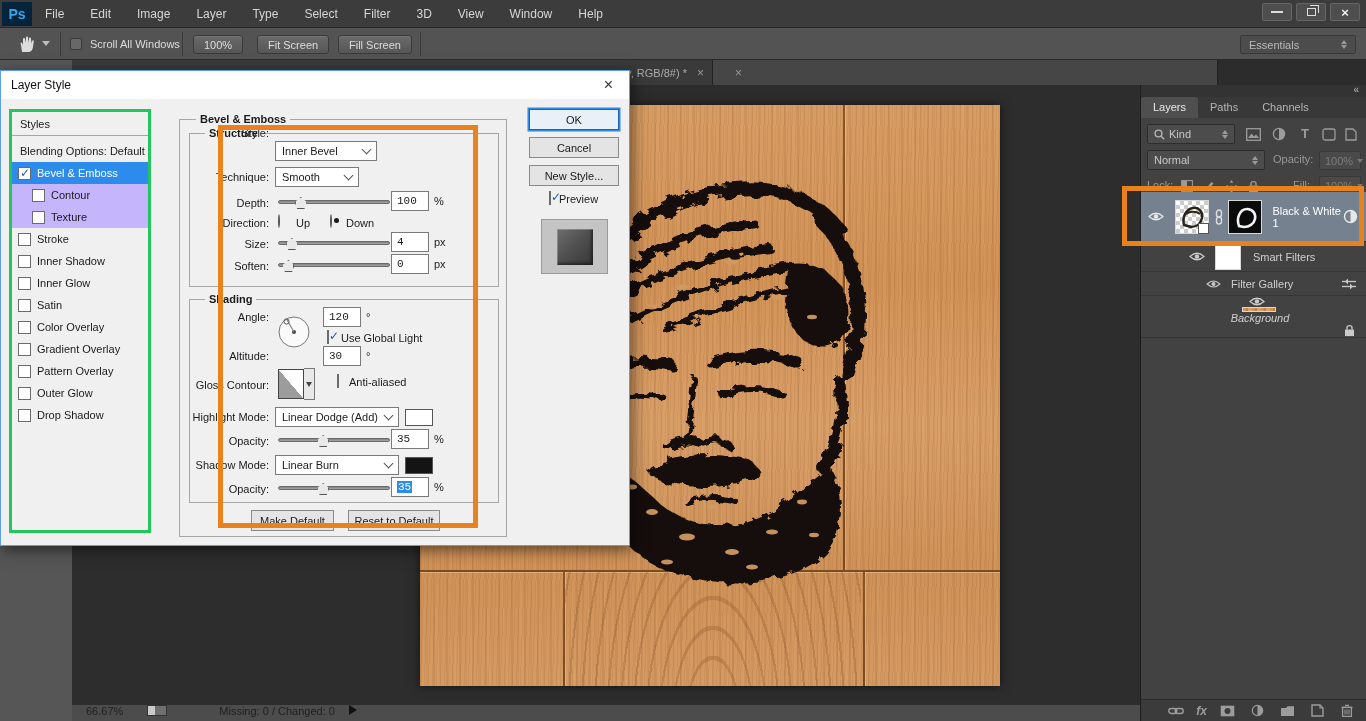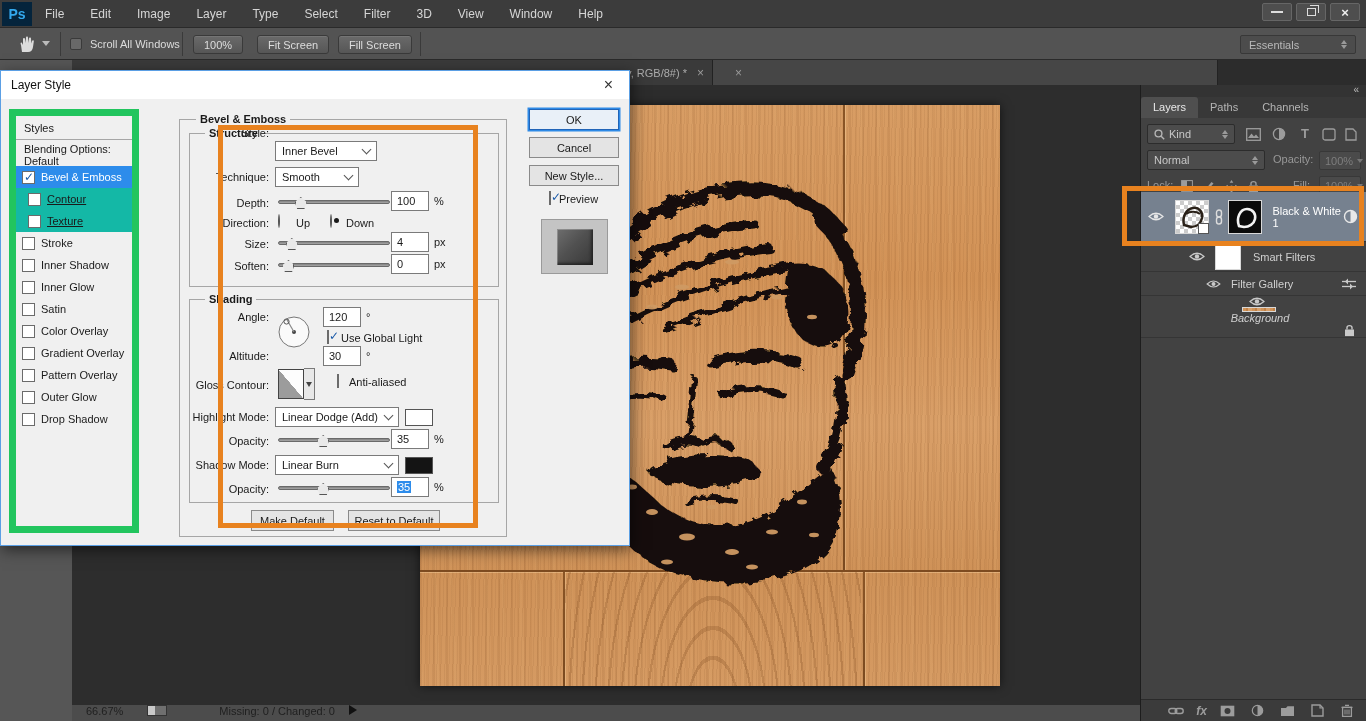--- a/index.html
+++ b/index.html
@@ -105,38 +105,38 @@
     gap:10px; padding-right:10px; color:#9c9c9c; }
 
   
   #dialog { position:absolute; left:0; top:70px; width:630px; height:476px; background:#f0f0f0;
     border:1px solid #5b9fe4; box-shadow:2px 4px 14px rgba(0,0,0,.55); z-index:50; color:#1a1a1a; }
   #dialog-titlebar { position:absolute; left:0; top:0; width:100%; height:28px; background:#ffffff;
     display:flex; align-items:center; justify-content:space-between; padding:0 10px;
     font-size:12px; color:#111; }
   #dialog-close { font-size:16px; color:#333; padding:0 6px; }
 
-  #styles-list { position:absolute; left:8px; top:38px; width:130px; height:424px;
-    border:7px solid #22c55e; background:#f0f0f0; }
+  #styles-list { position:absolute; left:8px; top:38px; width:142px; height:424px;
+    border:3px solid #22c55e; background:#f0f0f0; }
   #styles-header { height:24px; border-bottom:1px solid #a6a6a6; display:flex; align-items:center; padding-left:8px; }
   .style-item { height:22px; display:flex; align-items:center; gap:6px; padding-left:6px; font-size:11px; }
   .style-item.sel { background:#2d8ceb; color:#fff; }
-  .style-item.sub { background:#14b8a6; margin-left:0; padding-left:12px;text-decoration:underline; }
+  .style-item.sub { background:#c4b5fd; margin-left:0; padding-left:20px; }
   .cb { width:13px; height:13px; background:#fff; border:1px solid #6b6b6b; position:relative; flex:none; }
   .cb.checked::after { content:"✓"; position:absolute; left:1px; top:-2px; font-size:12px; color:#1959a8; font-weight:bold; }
 
   .legend-line { font-weight:bold; font-size:11px; background:#f0f0f0; padding:0 4px; }
   .groupbox { position:absolute; border:1px solid #a6a6a6; }
   .fld-label { position:absolute; text-align:right; color:#1a1a1a; }
   .select-box { position:absolute; height:20px; background:#fff; border:1px solid #7a7a7a;
     display:flex; align-items:center; justify-content:space-between; padding:0 6px; }
   .chev { width:7px; height:7px; border-right:1.6px solid #555; border-bottom:1.6px solid #555;
     transform:rotate(45deg); margin-top:-3px; flex:none; }
   .numfield { position:absolute; height:20px; width:38px; background:#fff; border:1px solid #7a7a7a;
-    display:flex; align-items:center; padding-left:5px; }
+    display:flex; align-items:center; padding-left:5px;font-family:Liberation Mono, monospace; }
   .unit { position:absolute; }
   .slider { position:absolute; height:14px; }
   .slider .track { position:absolute; left:0; right:0; top:5px; height:4px;
     background:linear-gradient(#808080,#a8a8a8); border:1px solid #6a6a6a; border-radius:2px; }
   .slider .sthumb { position:absolute; top:2px; width:12px; height:12px; background:#e9e9e9;
     border:1px solid #555; clip-path:polygon(50% 0,100% 42%,80% 100%,20% 100%,0 42%); }
   .radio { width:13px; height:13px; border:1px solid #555; border-radius:50%; background:#fff; position:relative; flex:none; }
   .radio.on::after { content:""; position:absolute; left:3px; top:3px; width:5px; height:5px; border-radius:50%; background:#1a1a1a; }
   .dlg-btn { position:absolute; height:21px; background:#e4e4e4; border:1px solid #8a8a8a;
     display:flex; align-items:center; justify-content:center; font-size:11px; }

